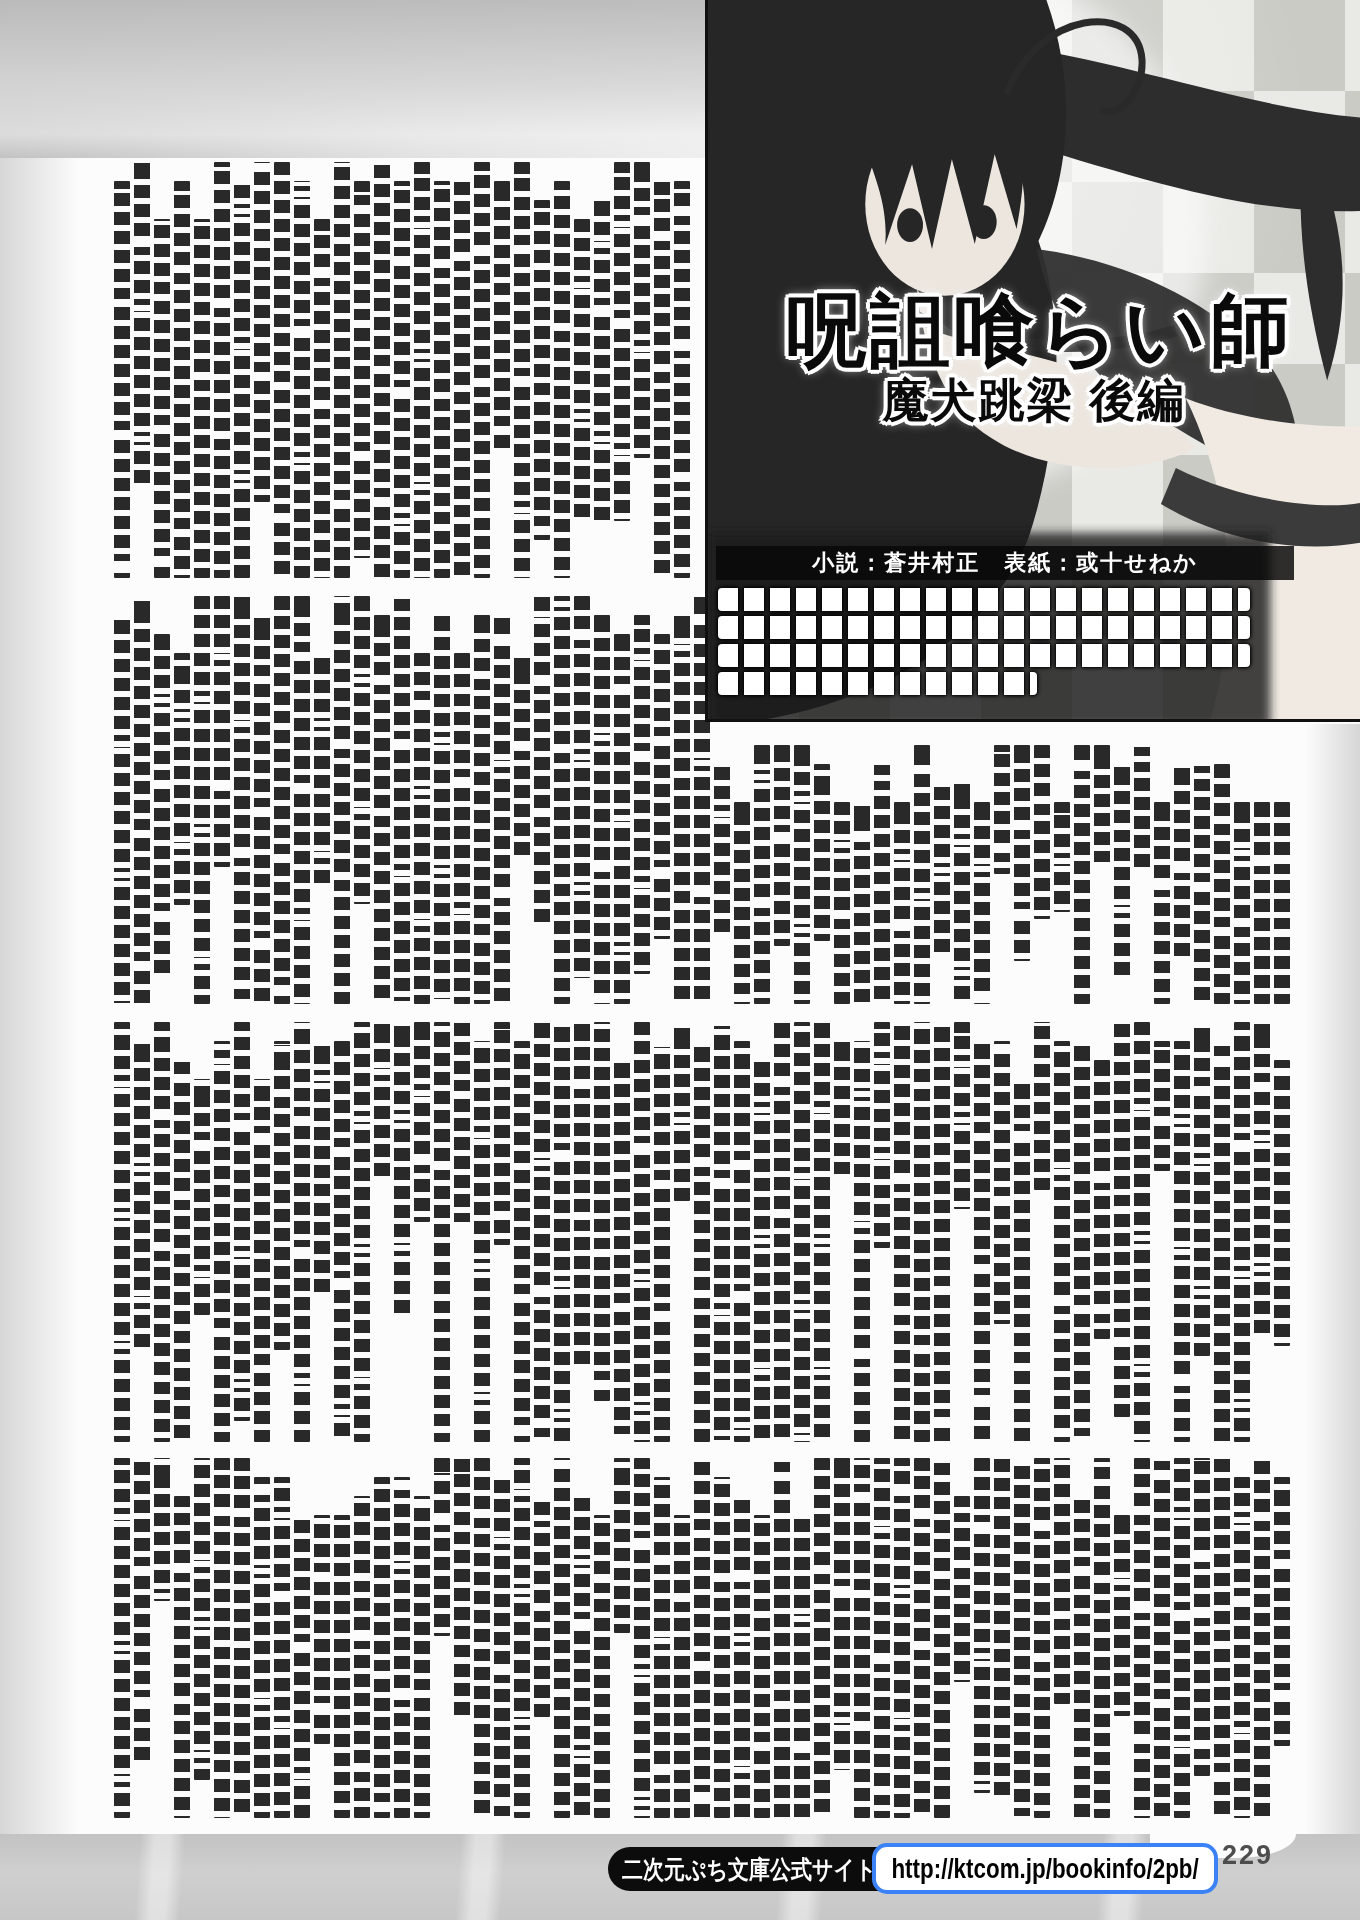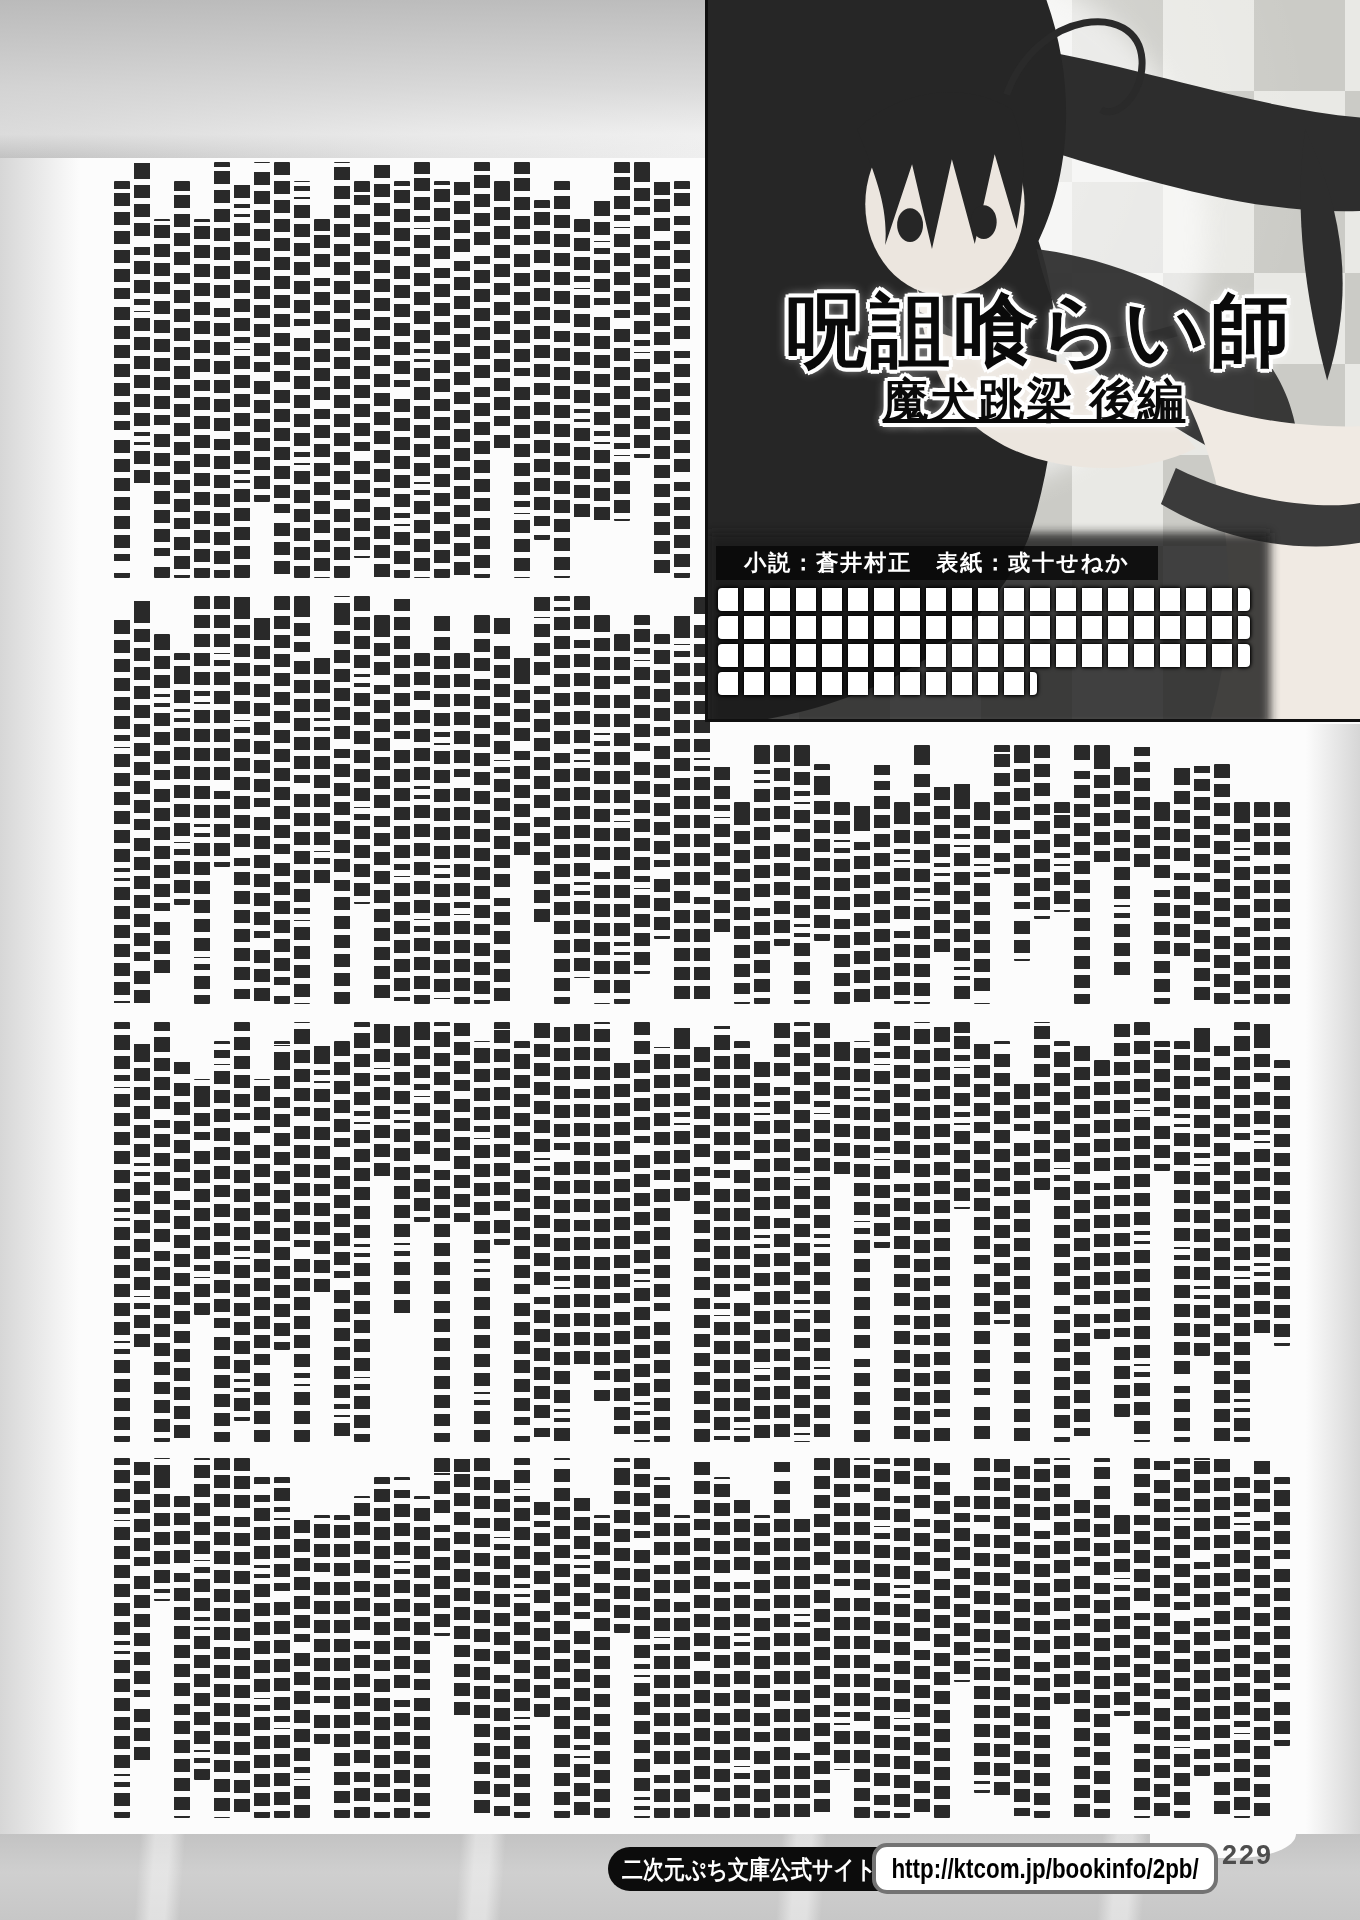--- a/index.html
+++ b/index.html
@@ -37,23 +37,23 @@
   .feature svg{position:absolute;inset:0;width:100%;height:100%;}
   .feature-title{
     position:absolute;left:0;right:0;top:288px;text-align:center;
     color:#0a0a0a;font-weight:bold;
     text-shadow:
       -3px -3px 0 #fff, 3px -3px 0 #fff, -3px 3px 0 #fff, 3px 3px 0 #fff,
       0 -4px 0 #fff, 0 4px 0 #fff, -4px 0 0 #fff, 4px 0 0 #fff, 0 0 12px #fff;
   }
   .t1{font-size:80px;line-height:86px;letter-spacing:4px;white-space:nowrap;padding-left:12px;}
   .t2{font-size:78px;line-height:82px;letter-spacing:14px;}
-  .t3{font-size:46px;line-height:52px;letter-spacing:2px;white-space:nowrap;text-decoration:underline;}
+  .t3{font-size:46px;line-height:52px;letter-spacing:2px;white-space:nowrap;}
   .credits-bar{
-    position:absolute;left:8px;top:546px;width:442px;height:34px;
+    position:absolute;left:8px;top:546px;width:578px;height:34px;
     background:rgba(8,8,8,.84);
     display:flex;align-items:center;justify-content:center;
     color:#fff;font-size:22px;font-weight:bold;letter-spacing:2px;white-space:nowrap;
   }
   
   .blurb{position:absolute;left:10px;top:588px;width:532px;}
   .blurb .bline{
     height:23px;margin-bottom:5px;border-radius:4px;
     background:repeating-linear-gradient(90deg,#fff 0 20px, rgba(255,255,255,0) 20px 26px);
     filter:drop-shadow(0 0 2px rgba(0,0,0,.95)) drop-shadow(0 0 1px #000);
@@ -81,21 +81,21 @@
     position:absolute;left:608px;top:1847px;width:600px;height:44px;
     background:#0c0c0c;border-radius:22px;
     display:flex;align-items:center;
   }
   .site-pill .lbl{
     color:#fff;font-size:25px;font-weight:bold;white-space:nowrap;
     margin-left:14px;transform:scaleX(.84);transform-origin:left center;letter-spacing:0px;
   }
   .url-box{
     position:absolute;left:872px;top:1843px;width:346px;height:51px;
-    box-sizing:border-box;background:#fff;border:4px solid #737373;border-radius:15px;
+    box-sizing:border-box;background:#fff;border:4px solid #3b82f6;border-radius:15px;
     display:flex;align-items:center;justify-content:center;
   }
   .url-box .url{
     color:#000;font-size:28px;font-weight:bold;white-space:nowrap;
     transform:scaleX(.8);letter-spacing:0;
   }
   .page-number{
     position:absolute;left:1222px;top:1840px;
     color:#4d4d4d;font-size:27px;font-weight:bold;letter-spacing:2px;
   }

